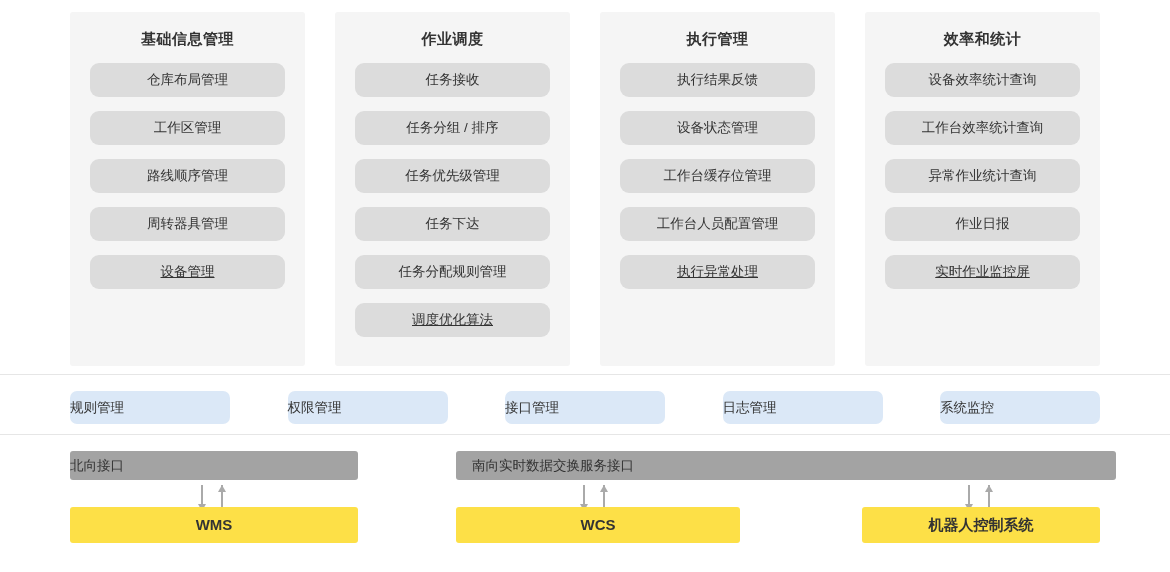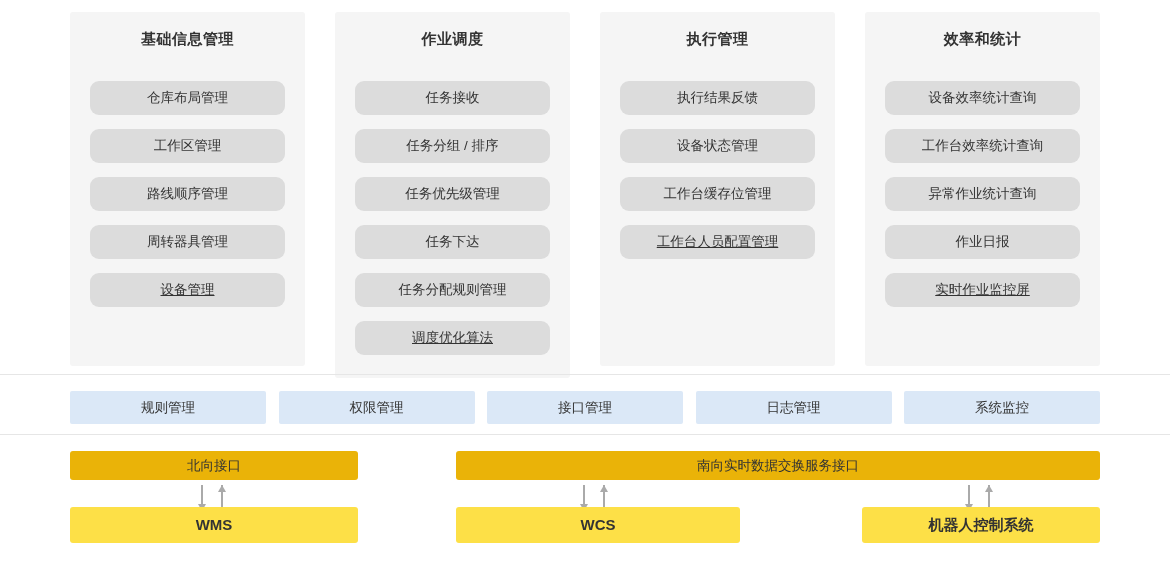--- a/index.html
+++ b/index.html
@@ -36,21 +36,21 @@
     background: #f5f5f5;
     border-radius: 3px;
     padding: 18px 0 18px 0;
     box-sizing: border-box;
   }
   .column-title {
     text-align: center;
     font-size: 15px;
     font-weight: bold;
     color: #333333;
-    margin-bottom: 32px;
+    margin-bottom: 14px;
     letter-spacing: 0.5px;
   }
   .cell {
     width: 195px;
     margin: 0 auto 14px auto;
     height: 34px;
     line-height: 34px;
     background: #dcdcdc;
     border-radius: 9px;
     text-align: center;
@@ -80,60 +80,60 @@
   
   .platform-row {
     position: absolute;
     left: 70px;
     top: 391px;
     width: 1030px;
     display: flex;
     justify-content: space-between;
   }
   .platform-item {
-    width: 196px;
+    width: 160px;
     height: 33px;
     line-height: 33px;
     background: #dbe8f7;
-    border-radius: 2px;
-    text-align: center;
+    border-radius: 7px;
     font-size: 13.5px;
     color: #333333;
   }
 
   
   .divider2 {
     position: absolute;
     left: 0;
     top: 434px;
     width: 1170px;
     height: 1px;
     background: #e6e6e6;
   }
 
   
   .iface {
     position: absolute;
     height: 29px;
     line-height: 29px;
-    background: #eab308;
+    background: #a3a3a3;
     border-radius: 3px;
-    text-align: center;
+    text-align: left;
     font-size: 13.5px;
     color: #333333;
   }
   .iface-north {
     left: 70px;
     top: 451px;
     width: 288px;
   }
   .iface-south {
     left: 456px;
     top: 451px;
     width: 644px;
+    padding-left: 16px;
   }
 
   
   .arrows {
     position: absolute;
     top: 485px;
     width: 38px;
     height: 26px;
   }
   .arrows .arrow {
@@ -218,20 +218,21 @@
       <div class="cell">任务分配规则管理</div>
       <div class="cell">调度优化算法</div>
     </div>
 
     <div class="column col-2">
       <div class="column-title">执行管理</div>
       <div class="cell">执行结果反馈</div>
       <div class="cell">设备状态管理</div>
       <div class="cell">工作台缓存位管理</div>
       <div class="cell">工作台人员配置管理</div>
+      <div class="cell">执行异常处理</div>
     </div>
 
     <div class="column col-3">
       <div class="column-title">效率和统计</div>
       <div class="cell">设备效率统计查询</div>
       <div class="cell">工作台效率统计查询</div>
       <div class="cell">异常作业统计查询</div>
       <div class="cell">作业日报</div>
       <div class="cell">实时作业监控屏</div>
     </div>

